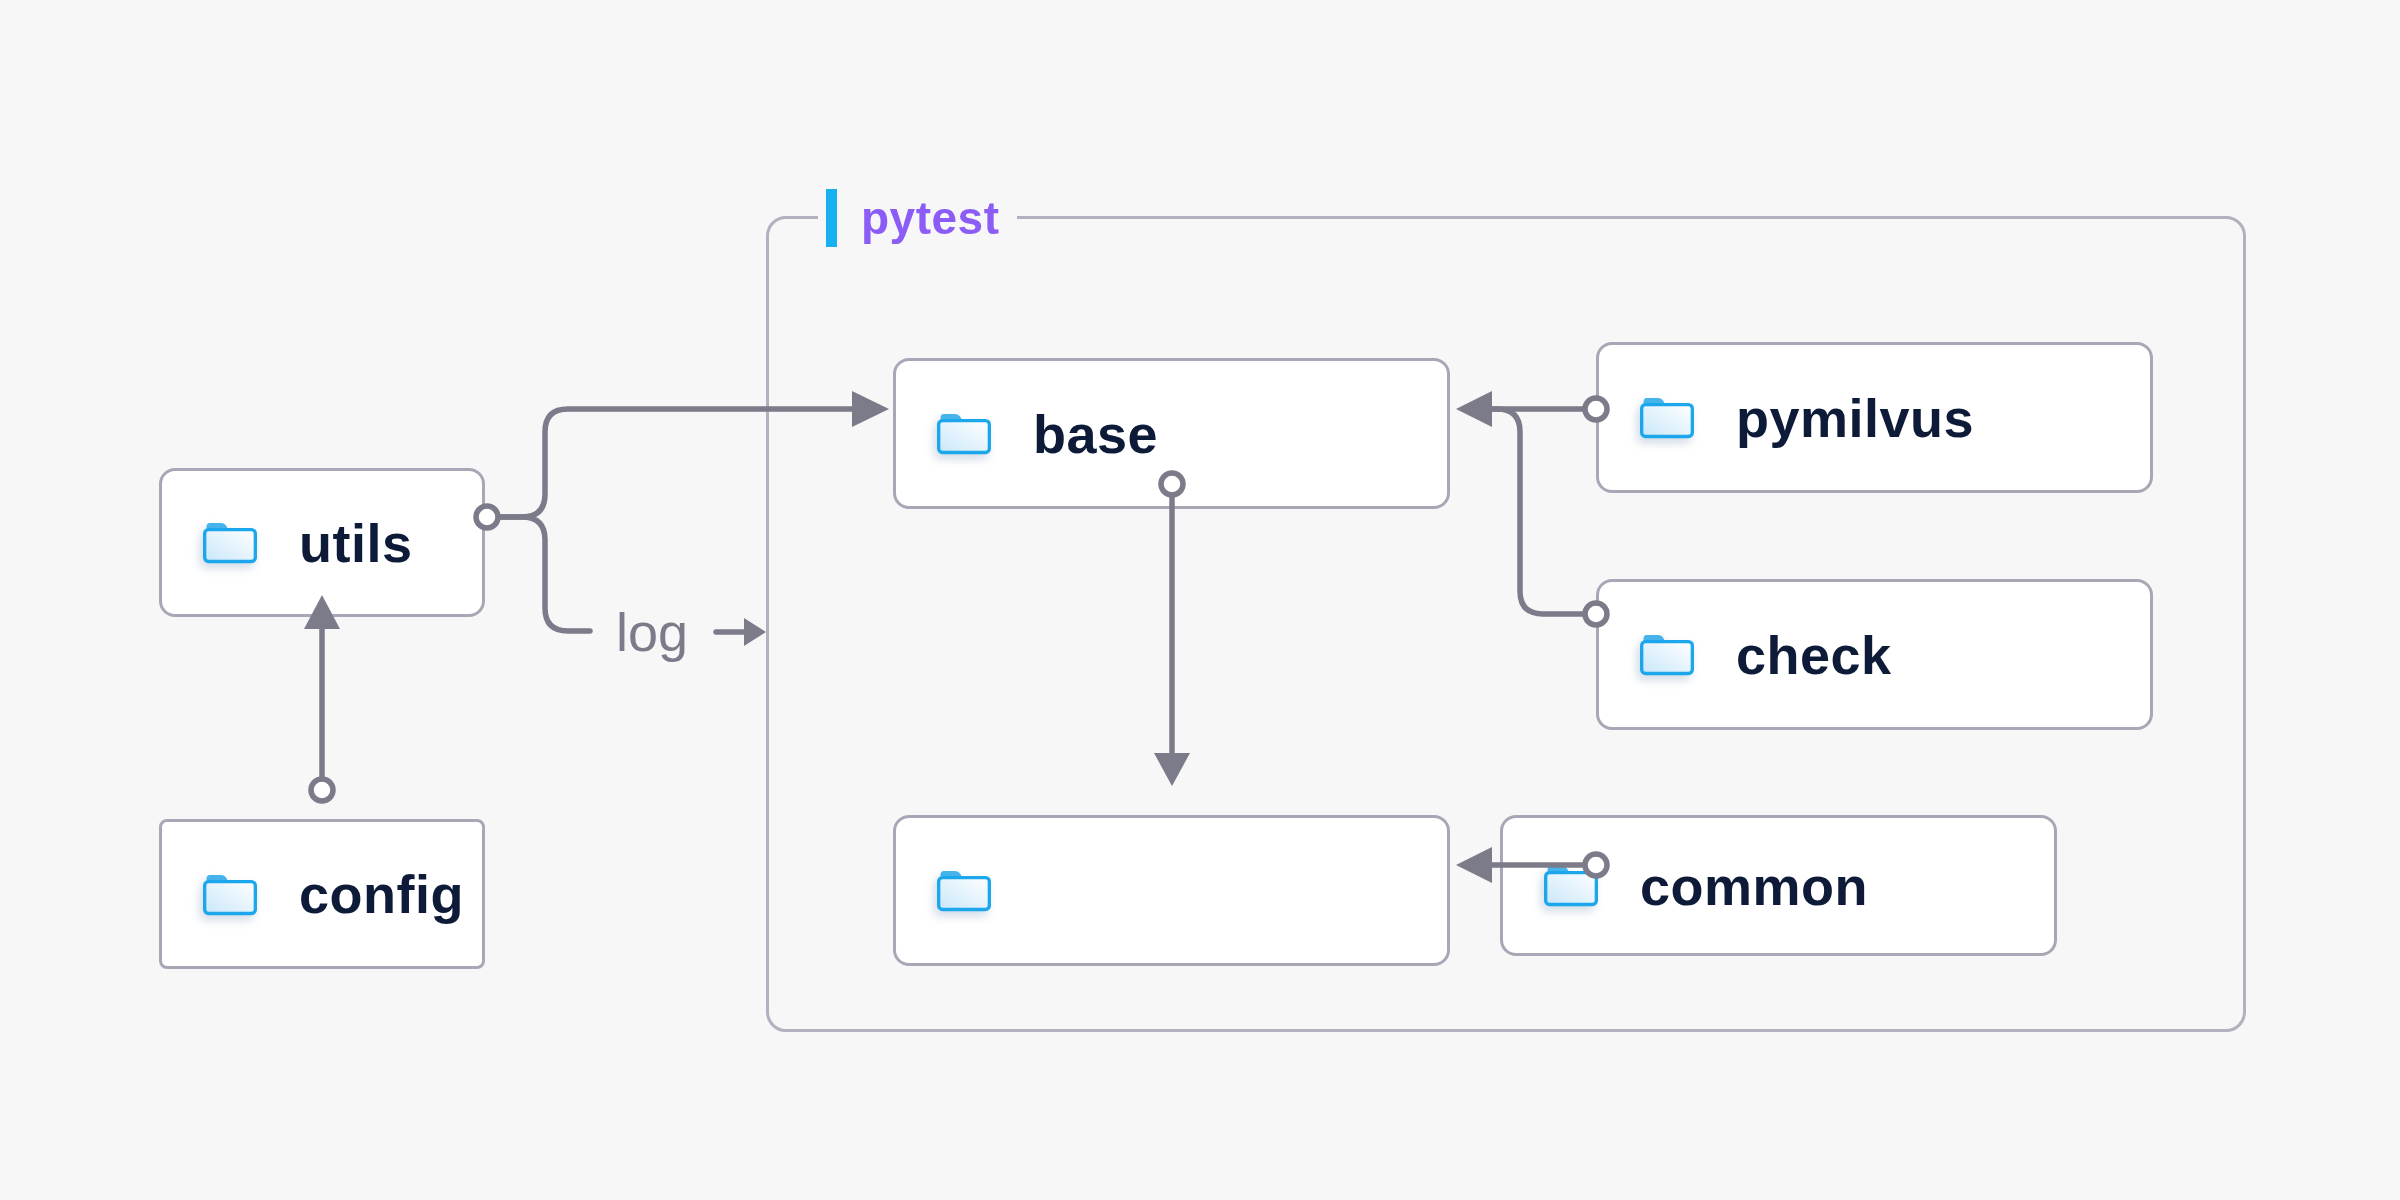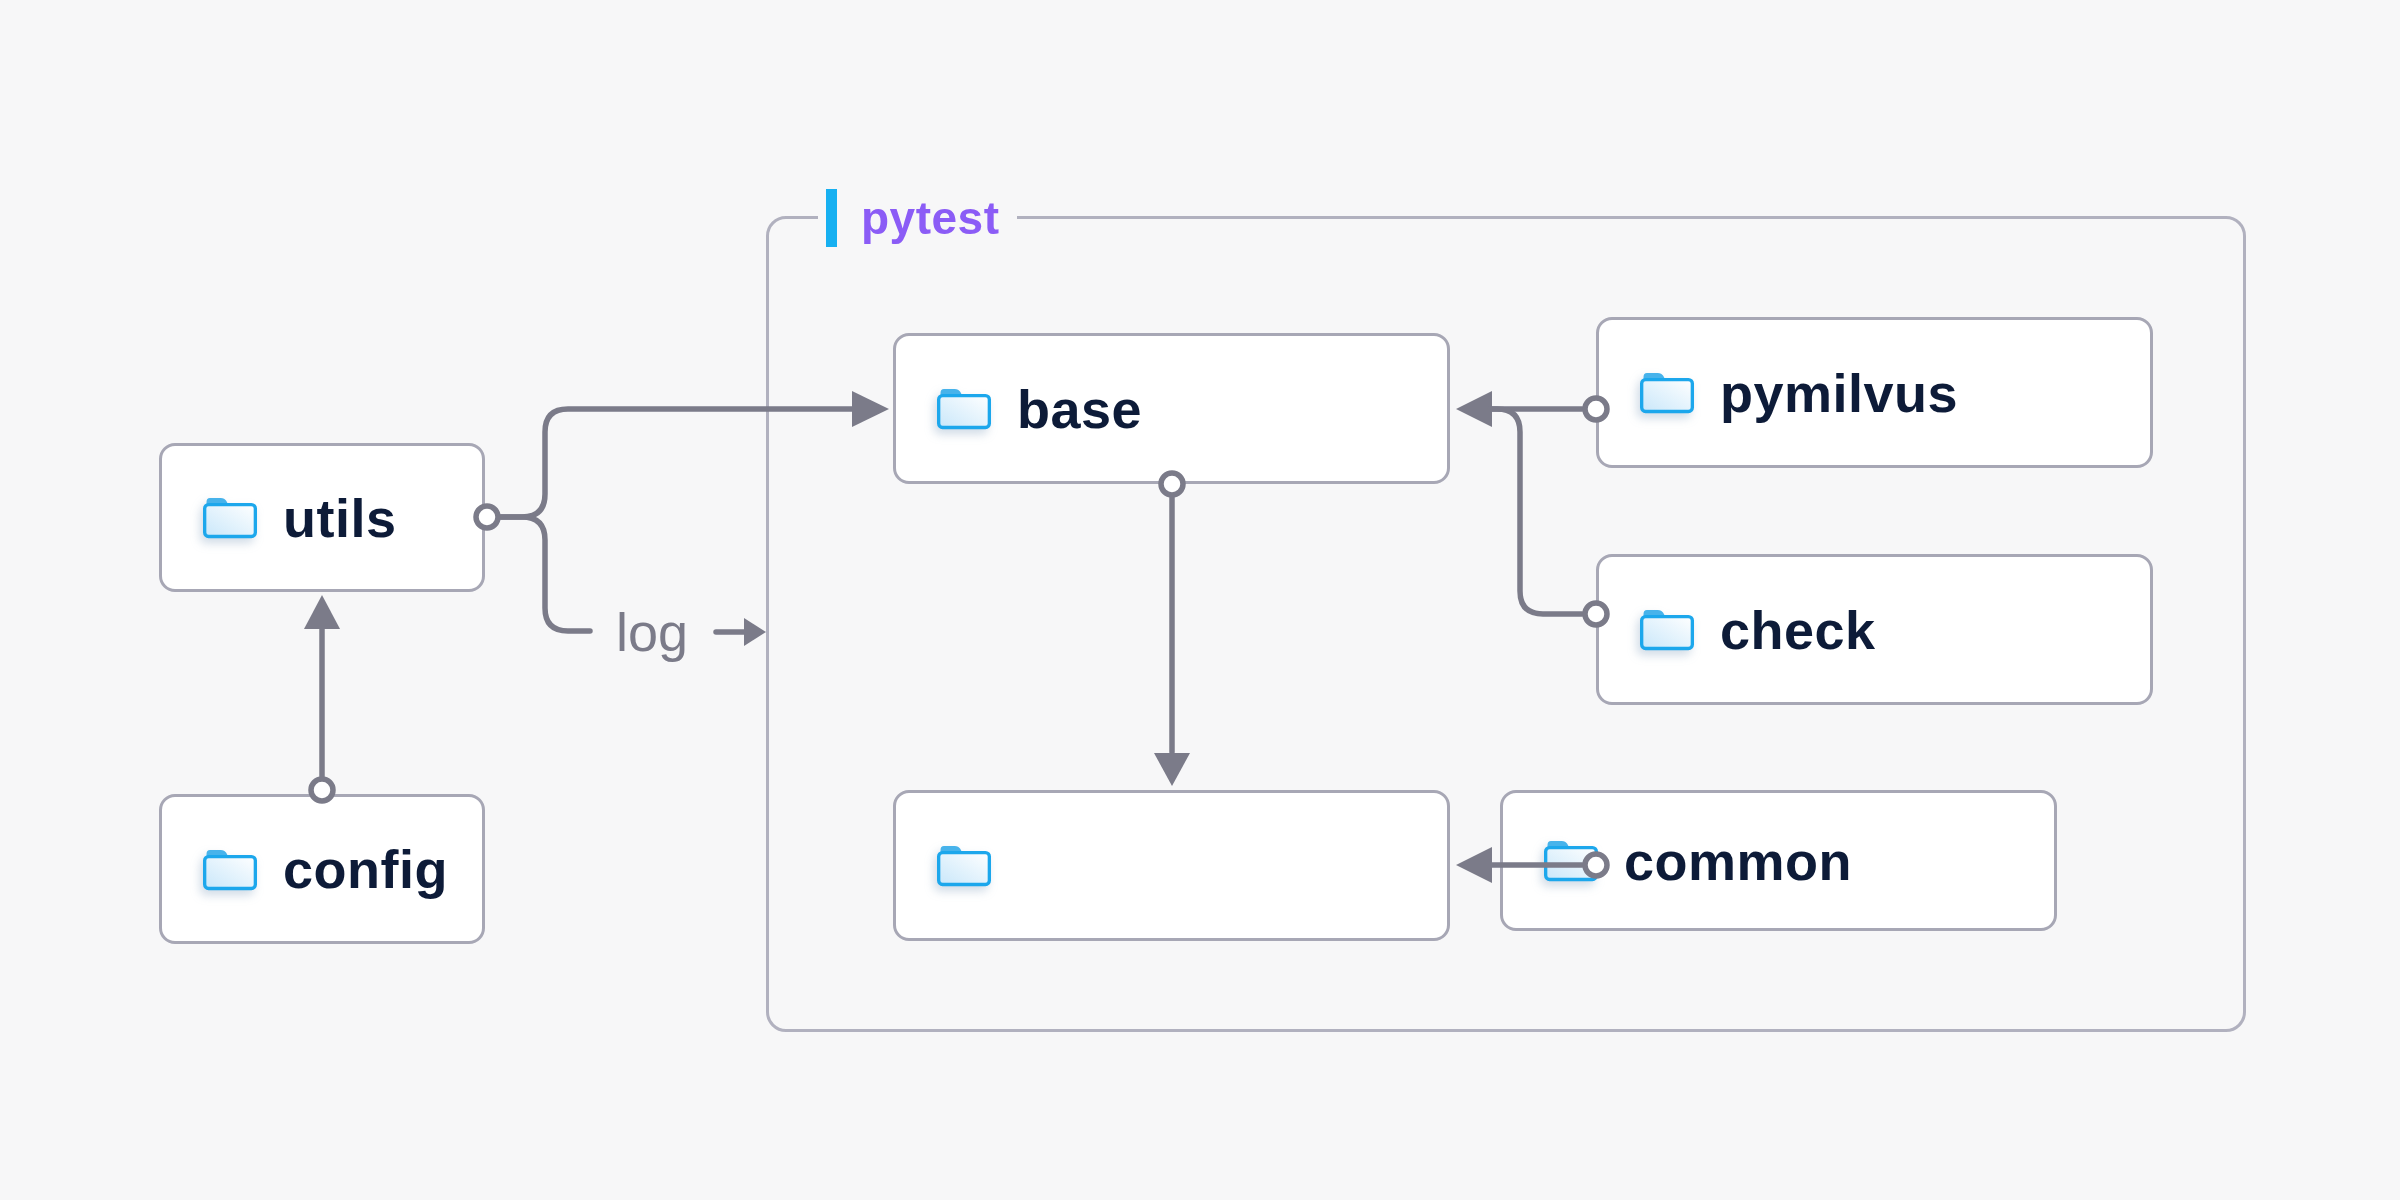--- a/index.html
+++ b/index.html
@@ -39,35 +39,36 @@
     letter-spacing:0.5px;
   }
   
   .node{
     position:absolute;
     background:#ffffff;
     border:3px solid #a7a7b5;
     border-radius:16px;
     box-sizing:border-box;
     display:flex;align-items:center;
-    gap:24px;
+    gap:40px;
     padding-left:40px;
+    margin-top:25px;
   }
   .node-label{
     font-size:54px;font-weight:700;
     color:#0d1b38;
     letter-spacing:0.5px;
   }
   .folder{
     width:57px;height:45px;
     filter:drop-shadow(-3px 5px 5px rgba(90,130,170,.28));
     flex:0 0 auto;
   }
   #n-utils    {left:159px; top:443px; width:326px; height:149px;}
-  #n-config   {left:159px; top:794px; width:326px; height:150px;}
+  #n-config   {left:159px; top:794px; width:326px; height:150px;border-radius:8px;}
   #n-base     {left:893px; top:333px; width:557px; height:151px;}
   #n-pymilvus {left:1596px;top:317px; width:557px; height:151px;}
   #n-check    {left:1596px;top:554px; width:557px; height:151px;}
   #n-testcases{left:893px; top:790px; width:557px; height:151px;}
   #n-common   {left:1500px;top:790px; width:557px; height:141px;}
   
   .wires{
     position:absolute;left:0;top:0;width:2400px;height:1200px;
     pointer-events:none;
   }

